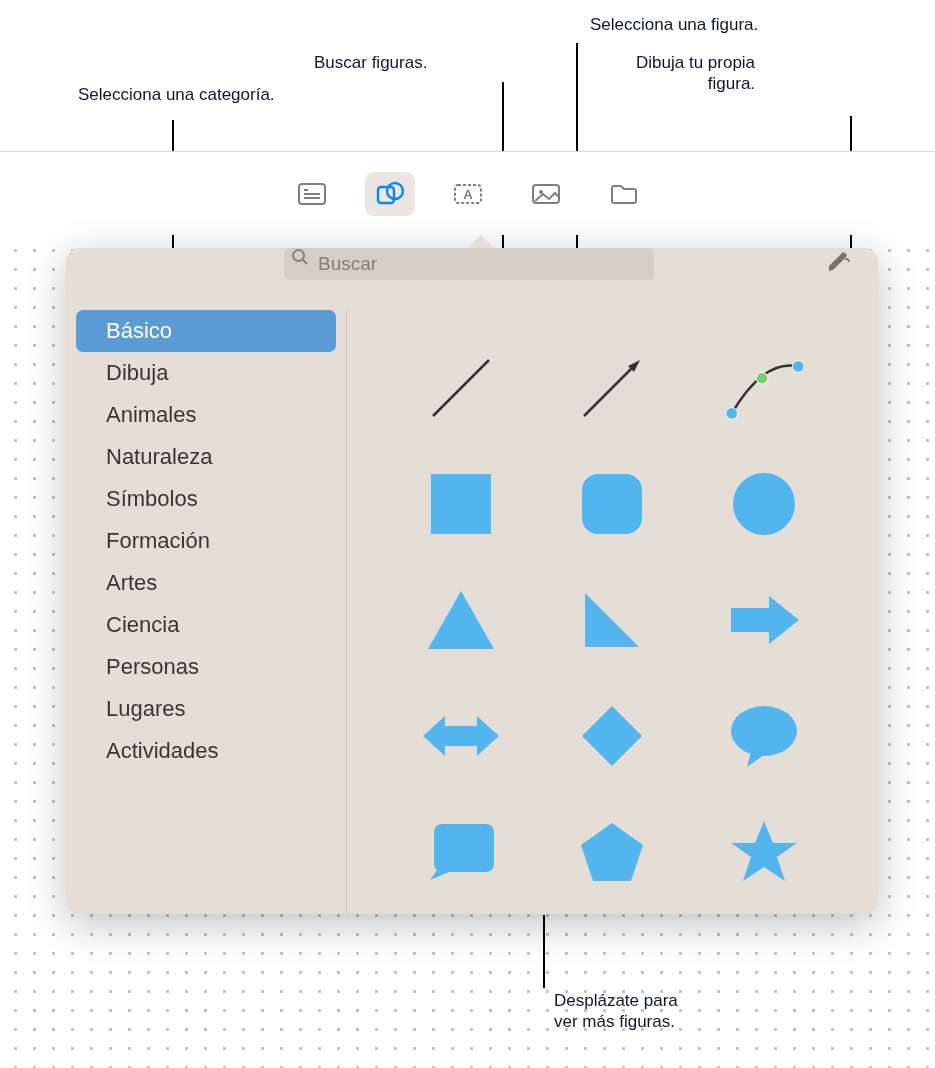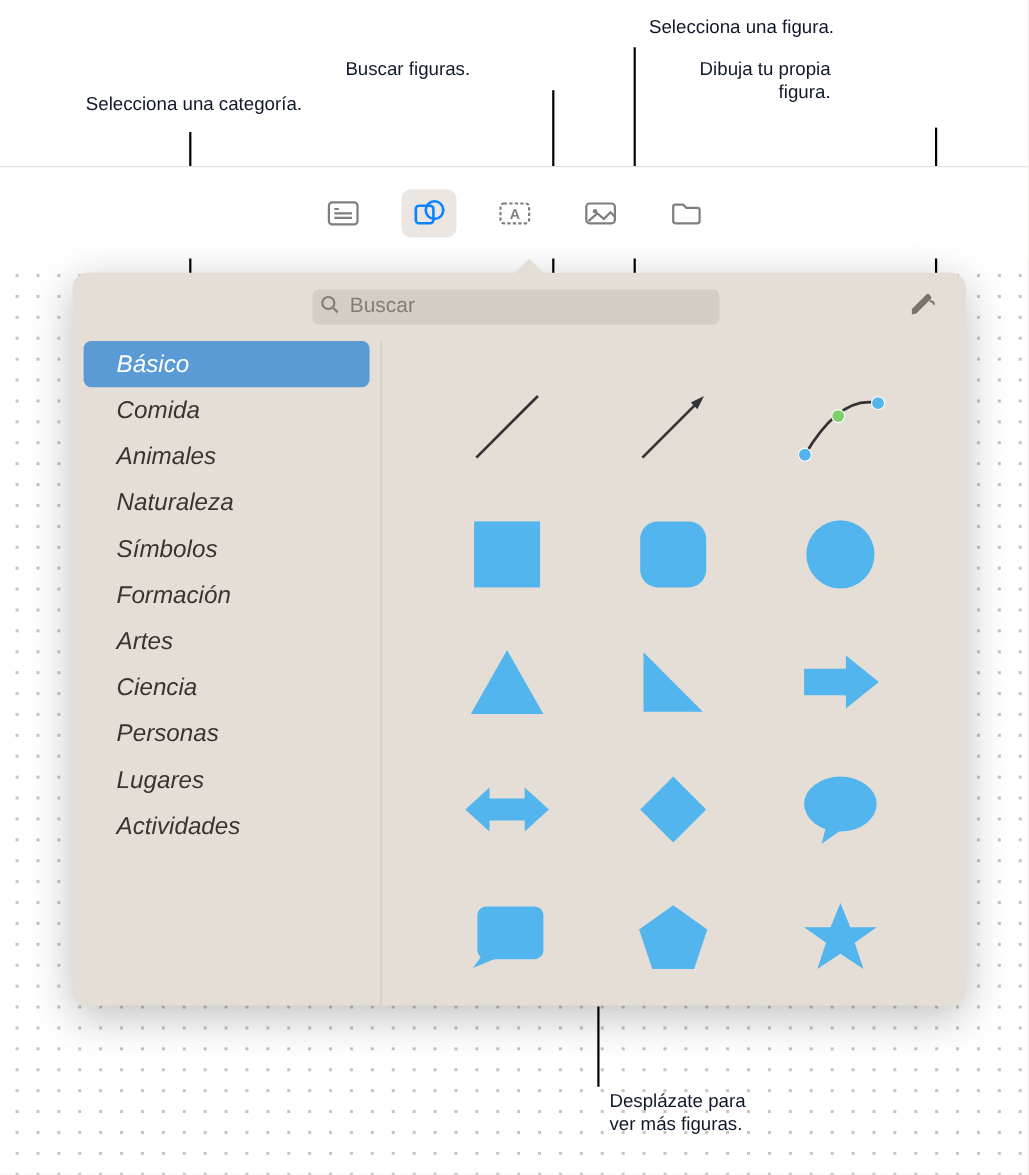--- a/index.html
+++ b/index.html
@@ -75,21 +75,21 @@
       position: absolute;
       top: -13px;
       left: 400px;
       border-left: 15px solid transparent;
       border-right: 15px solid transparent;
       border-bottom: 15px solid #e5ded7;
     }
     .search-row {
       height: 62px;
       display: flex;
-      align-items: center;
+      align-items: flex-start;
       padding: 0 22px;
       position: relative;
     }
     .search-input {
       margin-left: 196px;
       width: 370px;
       height: 32px;
       background: #d5cec6;
       border: none;
       border-radius: 6px;
@@ -107,21 +107,20 @@
     }
     .pen-btn {
       position: absolute;
       right: 26px;
       color: #7a736b;
     }
     .popover-body {
       flex: 1;
       display: flex;
       overflow: hidden;
-      font-style: italic;
     }
     .sidebar {
       width: 280px;
       padding: 0 10px;
       overflow: hidden;
     }
     .sidebar-item {
       height: 42px;
       display: flex;
       align-items: center;
@@ -241,21 +240,21 @@
           <path d="M21 11 a3 3 0 0 1 4 3" fill="none" stroke="currentColor" stroke-width="1.8"></path>
         </svg>
     </div>
   </div>
   <div class="popover-body">
     <div class="sidebar">
       <div class="sidebar-item selected">
           <span>Básico</span>
         </div>
       <div class="sidebar-item">
-          <span>Comida</span>
+          <span>Dibuja</span>
         </div>
       <div class="sidebar-item">
           <span>Animales</span>
         </div>
       <div class="sidebar-item">
           <span>Naturaleza</span>
         </div>
       <div class="sidebar-item">
           <span>Símbolos</span>
         </div>

